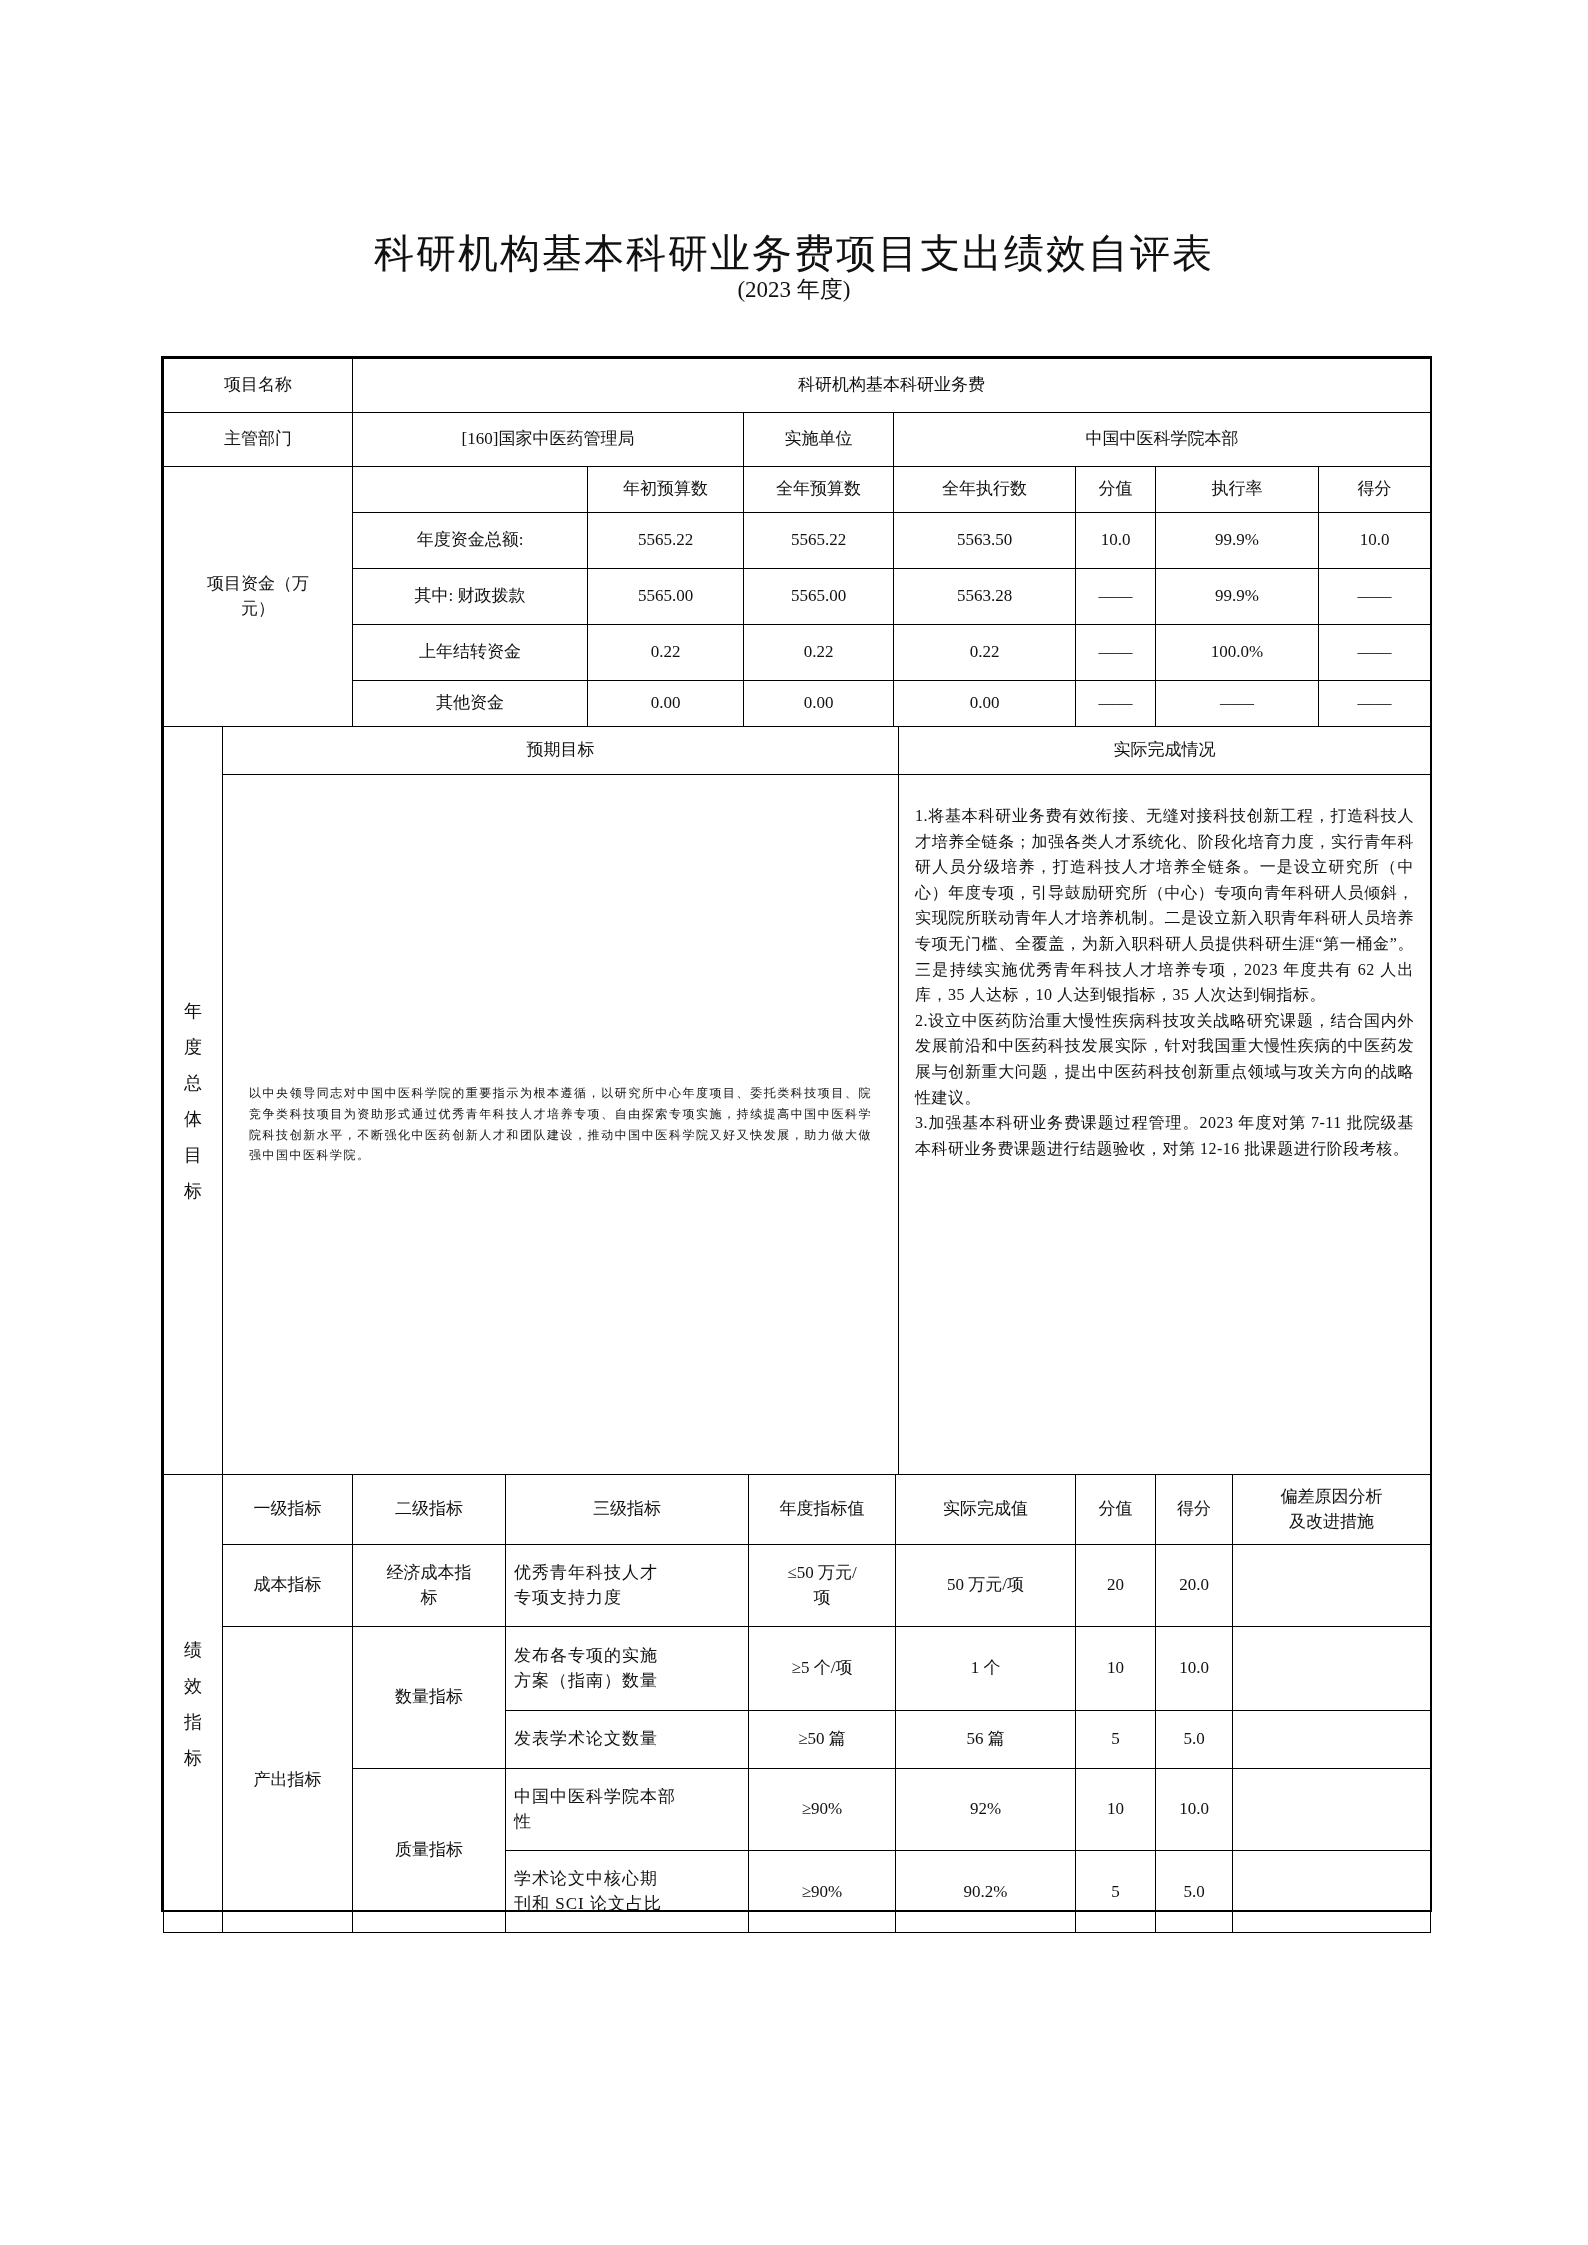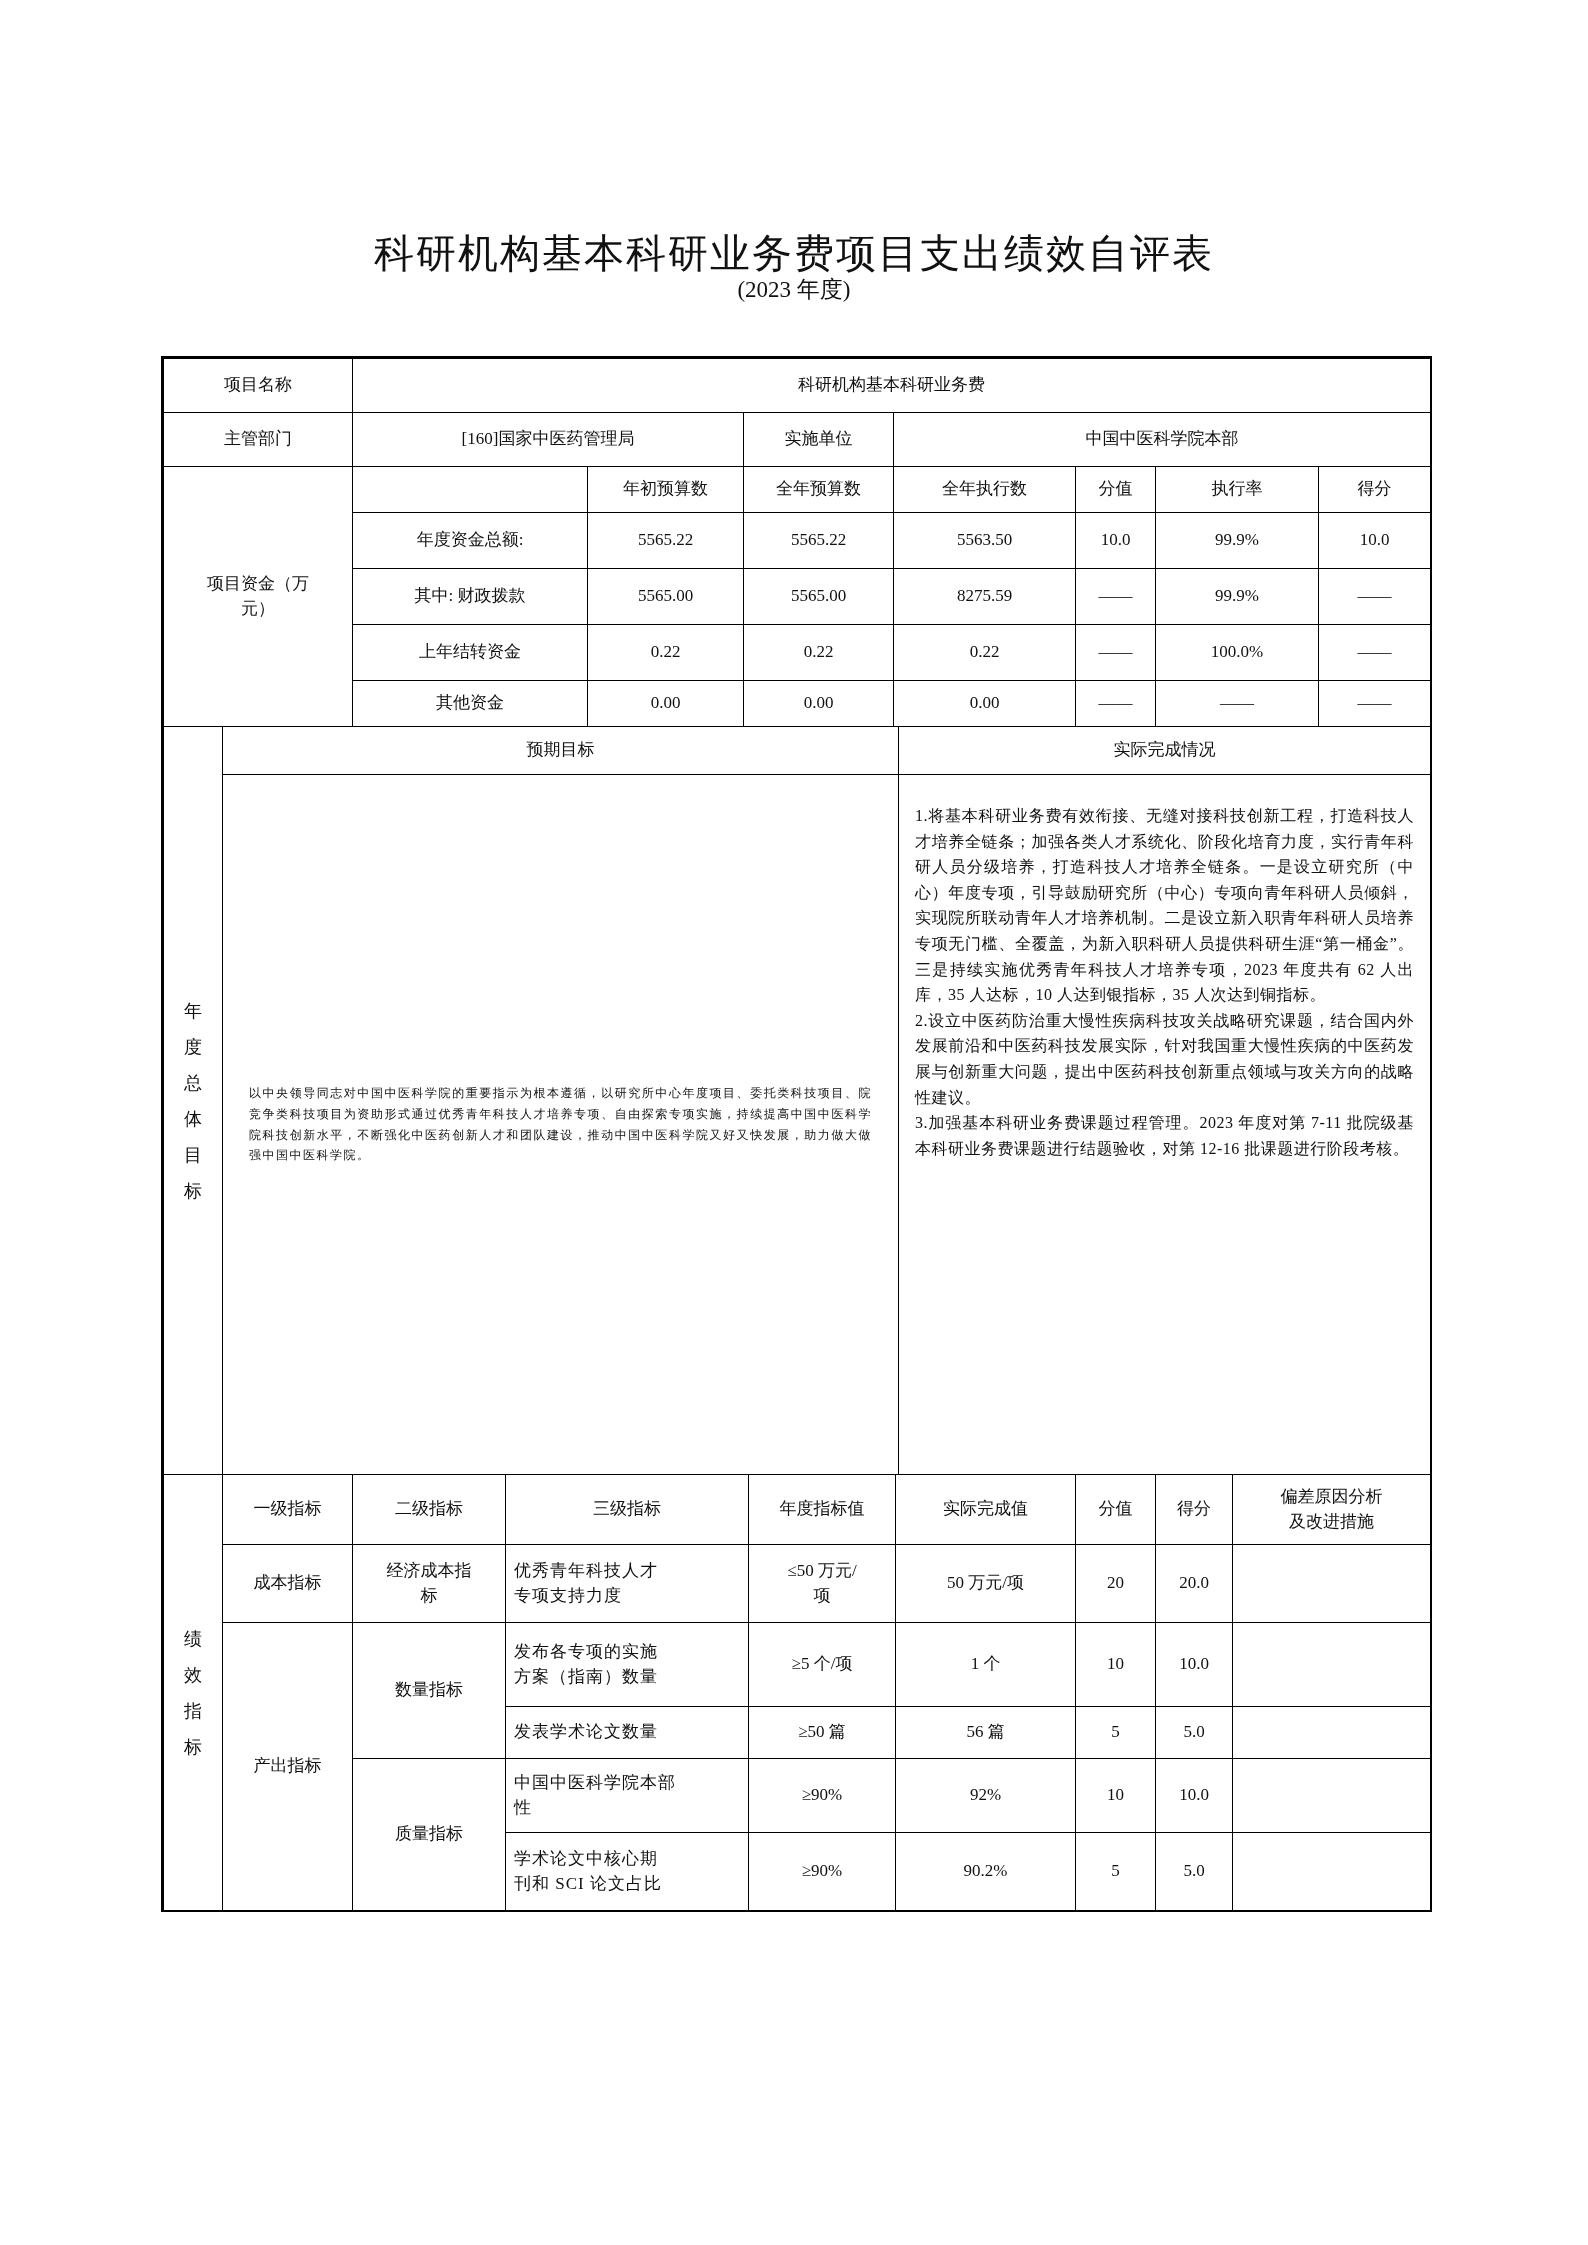--- a/index.html
+++ b/index.html
@@ -52,21 +52,21 @@
     text-align:justify;vertical-align:middle;
     font-size:12px;line-height:1.72;letter-spacing:1.5px;
     padding:10px 26px;
   }
   .actual-cell{
     text-align:justify;vertical-align:top;
     font-size:16px;line-height:1.6;letter-spacing:0.5px;
     padding:28px 16px 10px 16px;
   }
   .name-cell{
-    text-align:left;padding:2px 8px;letter-spacing:1px;
+    text-align:left;padding:16px 8px;letter-spacing:1px;
   }
   .page-number{
     position:absolute;top:2112px;left:0;width:100%;
     text-align:center;font-size:19px;
     font-family:"Liberation Sans","DejaVu Sans",sans-serif;
   }
 </style>
 </head>
 <body>
 
@@ -114,21 +114,21 @@
       <td>5565.22</td>
       <td>5563.50</td>
       <td>10.0</td>
       <td>99.9%</td>
       <td>10.0</td>
     </tr>
     <tr class="h56">
       <td>其中: 财政拨款</td>
       <td>5565.00</td>
       <td>5565.00</td>
-      <td>8275.59</td>
+      <td>5563.28</td>
       <td>——</td>
       <td>99.9%</td>
       <td>——</td>
     </tr>
     <tr class="h56">
       <td>上年结转资金</td>
       <td>0.22</td>
       <td>0.22</td>
       <td>0.22</td>
       <td>——</td>

